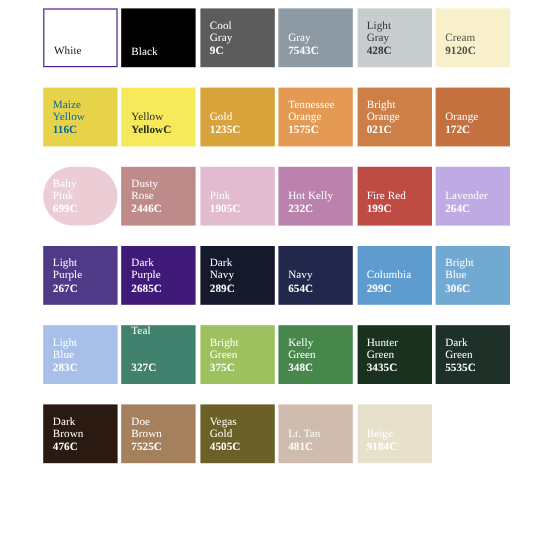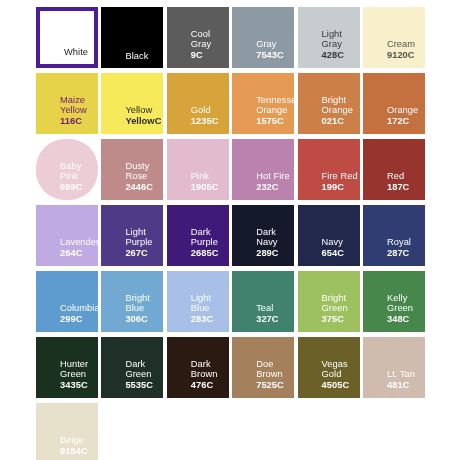--- a/index.html
+++ b/index.html
@@ -31,31 +31,32 @@
     grid-template-columns: repeat(6, 62px);
     grid-auto-rows: 61px;
     column-gap: 3.4px;
     row-gap: 5px;
   }
 
   .swatch {
     position: relative;
     box-sizing: border-box;
     width: 62px;
-    height: 61px;
+    height: 49px;
     display: flex;
     flex-direction: column;
     justify-content: flex-end;
     align-items: flex-start;
-    padding: 0 0 7px 24px;
+    padding: 0 0 7px 8px;
     overflow: hidden;
+    font-family: Liberation Serif, serif;
   }
 
   .swatch.bordered {
-    border: 4px solid #4c1d95;
+    border: 1px solid #4c1d95;
   }
 
   .swatch-name {
     font-size: 9.3px;
     line-height: 10.2px;
     font-weight: 400;
     letter-spacing: 0.05px;
     white-space: pre-line;
     text-align: left;
   }
@@ -94,21 +95,21 @@
       </div>
       <div class="swatch" style="background: rgb(199, 204, 206); color: rgb(51, 56, 59);">
         <div class="swatch-name">Light
 Gray</div>
         <div class="swatch-code">428C</div>
       </div>
       <div class="swatch" style="background: rgb(247, 240, 202); color: rgb(85, 82, 74);">
         <div class="swatch-name">Cream</div>
         <div class="swatch-code">9120C</div>
       </div>
-      <div class="swatch" style="background: rgb(231, 211, 74); color: #701a75;">
+      <div class="swatch" style="background: rgb(231, 211, 74); color: #0369a1;">
         <div class="swatch-name">Maize
 Yellow</div>
         <div class="swatch-code">116C</div>
       </div>
       <div class="swatch" style="background: rgb(247, 234, 90); color: rgb(42, 42, 30);">
         <div class="swatch-name">Yellow</div>
         <div class="swatch-code">YellowC</div>
       </div>
       <div class="swatch" style="background: rgb(215, 163, 58); color: rgb(255, 255, 255);">
         <div class="swatch-name">Gold</div>
@@ -136,30 +137,26 @@
       <div class="swatch" style="background: rgb(191, 138, 138); color: rgb(255, 255, 255);">
         <div class="swatch-name">Dusty
 Rose</div>
         <div class="swatch-code">2446C</div>
       </div>
       <div class="swatch" style="background: rgb(226, 188, 206); color: rgb(255, 255, 255);">
         <div class="swatch-name">Pink</div>
         <div class="swatch-code">1905C</div>
       </div>
       <div class="swatch" style="background: rgb(187, 130, 173); color: rgb(255, 255, 255);">
-        <div class="swatch-name">Hot Fire</div>
+        <div class="swatch-name">Hot Kelly</div>
         <div class="swatch-code">232C</div>
       </div>
       <div class="swatch" style="background: rgb(191, 75, 69); color: rgb(255, 255, 255);">
         <div class="swatch-name">Fire Red</div>
         <div class="swatch-code">199C</div>
-      </div>
-      <div class="swatch" style="background: rgb(150, 52, 45); color: rgb(255, 255, 255);">
-        <div class="swatch-name">Red</div>
-        <div class="swatch-code">187C</div>
       </div>
       <div class="swatch" style="background: rgb(191, 170, 228); color: rgb(255, 255, 255);">
         <div class="swatch-name">Lavender</div>
         <div class="swatch-code">264C</div>
       </div>
       <div class="swatch" style="background: rgb(78, 58, 134); color: rgb(255, 255, 255);">
         <div class="swatch-name">Light
 Purple</div>
         <div class="swatch-code">267C</div>
       </div>
@@ -170,39 +167,35 @@
       </div>
       <div class="swatch" style="background: rgb(20, 26, 43); color: rgb(255, 255, 255);">
         <div class="swatch-name">Dark
 Navy</div>
         <div class="swatch-code">289C</div>
       </div>
       <div class="swatch" style="background: rgb(34, 40, 76); color: rgb(255, 255, 255);">
         <div class="swatch-name">Navy</div>
         <div class="swatch-code">654C</div>
       </div>
-      <div class="swatch" style="background: rgb(47, 61, 115); color: rgb(255, 255, 255);">
-        <div class="swatch-name">Royal</div>
-        <div class="swatch-code">287C</div>
-      </div>
       <div class="swatch" style="background: rgb(94, 156, 208); color: rgb(255, 255, 255);">
         <div class="swatch-name">Columbia</div>
         <div class="swatch-code">299C</div>
       </div>
       <div class="swatch" style="background: rgb(113, 169, 210); color: rgb(255, 255, 255);">
         <div class="swatch-name">Bright
 Blue</div>
         <div class="swatch-code">306C</div>
       </div>
       <div class="swatch" style="background: rgb(168, 192, 232); color: rgb(255, 255, 255);">
         <div class="swatch-name">Light
 Blue</div>
         <div class="swatch-code">283C</div>
       </div>
-      <div class="swatch" style="background: rgb(64, 130, 110); color: rgb(255, 255, 255);">
+      <div class="swatch" style="background: rgb(64, 130, 110); color: rgb(255, 255, 255); gap: 20px;">
         <div class="swatch-name">Teal</div>
         <div class="swatch-code">327C</div>
       </div>
       <div class="swatch" style="background: rgb(157, 193, 95); color: rgb(255, 255, 255);">
         <div class="swatch-name">Bright
 Green</div>
         <div class="swatch-code">375C</div>
       </div>
       <div class="swatch" style="background: rgb(71, 135, 76); color: rgb(255, 255, 255);">
         <div class="swatch-name">Kelly

